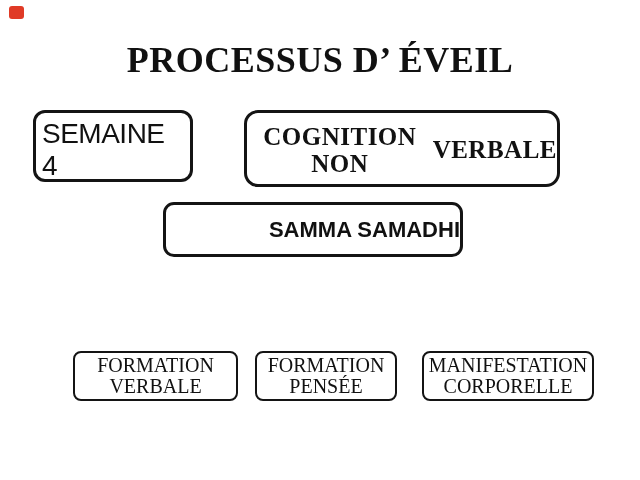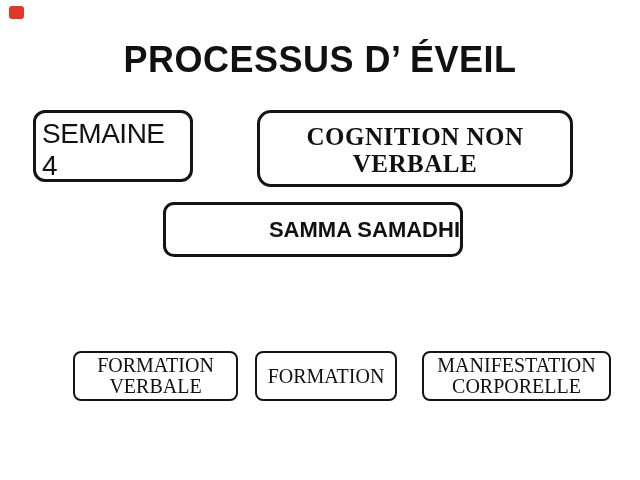--- a/index.html
+++ b/index.html
@@ -18,21 +18,21 @@
     left: 9px; top: 6px;
     width: 15px; height: 13px;
     border-radius: 3px;
     background: #e03a26;
   }
 
   .title {
     position: absolute;
     top: 42px; left: 0; right: 0;
     text-align: center;
-    font-family: Liberation Sans, sans-serif;
+    font-family: Liberation Serif, serif;
     font-weight: bold;
     font-size: 36px;
     line-height: 1;
     letter-spacing: 0.5px;
     color: #111111;
   }
 
   .box {
     position: absolute;
     background: #ffffff;
@@ -44,24 +44,24 @@
     left: 33px; top: 110px;
     width: 160px; height: 72px;
     border-radius: 12px;
     font-family: "Liberation Sans", sans-serif;
     font-size: 28px;
     letter-spacing: -0.5px;
     padding: 5px 12px 0 6px;
   }
 
   .box-cognition {
-    left: 257px; top: 110px;
+    left: 244px; top: 110px;
     width: 316px; height: 77px;
     border-radius: 14px;
-    display: flex; flex-direction: column;
+    display: flex; flex-direction: row;
     align-items: center; justify-content: center;
     text-align: center;
     font-weight: bold;
     font-size: 25px;
     line-height: 27px;
     letter-spacing: 0.5px;
     padding-top: 2px;
   }
 
   .box-samadhi {
@@ -90,21 +90,21 @@
     border-width: 2.5px;
     border-radius: 8px;
     display: flex; flex-direction: column;
     align-items: center; justify-content: center;
     text-align: left;
     font-size: 20px;
     line-height: 21px;
   }
   .box-f-verbale { left: 73px;  width: 165px; }
   .box-f-pensee  { left: 255px; width: 142px; }
-  .box-manif     { left: 422px; width: 189px; }
+  .box-manif     { left: 422px; width: 172px; }
 
   .line { display: block; }
 </style>
 </head>
 <body>
 
 <div class="slide">
 
   <span class="red-badge" style="background-color: rgb(224, 58, 38);"></span>
 
@@ -124,20 +124,21 @@
   </div>
 
 
   <div class="box box-bottom box-f-verbale">
     <span class="line">FORMATION</span>
     <span class="line">VERBALE</span>
   </div>
 
   <div class="box box-bottom box-f-pensee">
     <span class="line">FORMATION</span>
+    <span class="line">PENSÉE</span>
   </div>
 
   <div class="box box-bottom box-manif">
     <span class="line">MANIFESTATION</span>
     <span class="line">CORPORELLE</span>
   </div>
 
 </div>
 
 </body></html>

